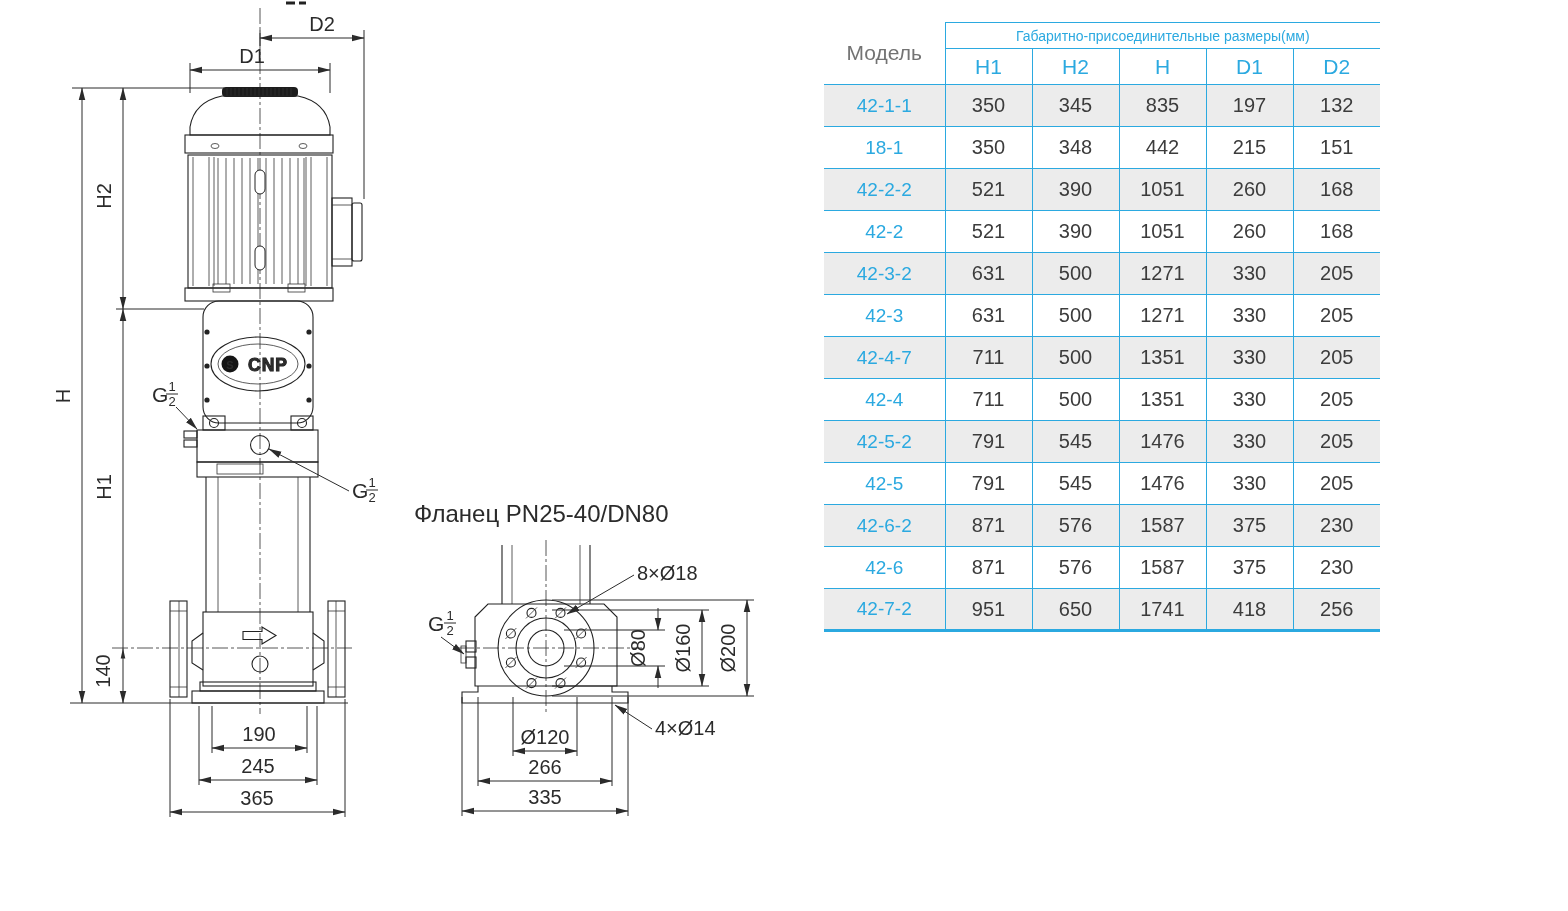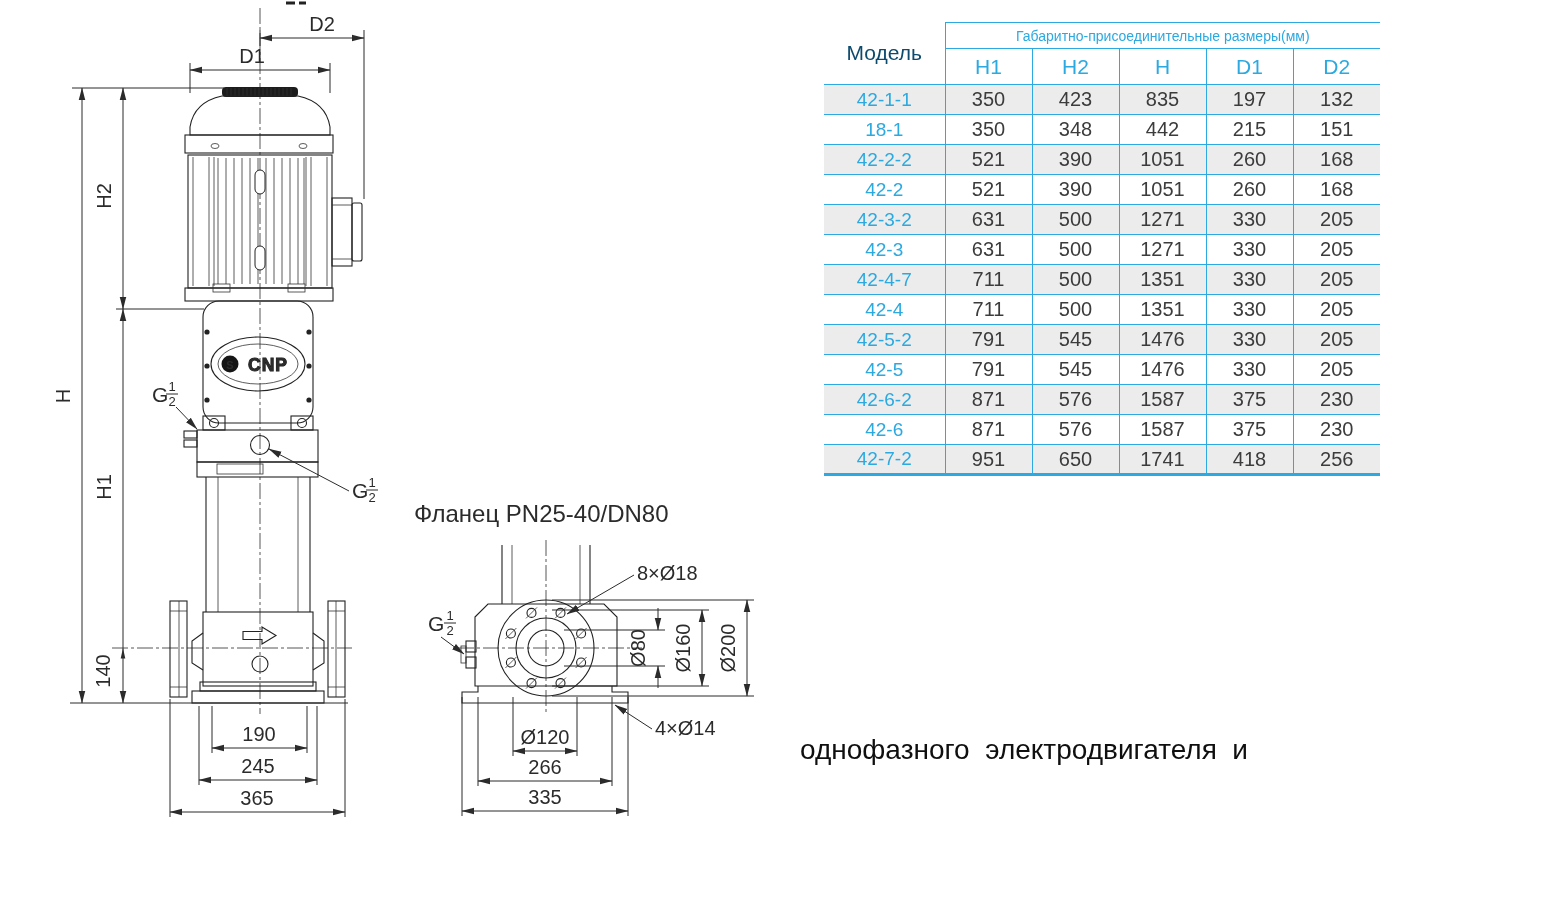--- a/index.html
+++ b/index.html
@@ -13,24 +13,24 @@
   .dim{stroke:#2b2b2b;stroke-width:1;fill:none;}
   .cl{stroke:#444;stroke-width:0.9;fill:none;stroke-dasharray:16 3 3 3;}
   .dimtxt{font-size:20px;}
   .fr{font-size:13px;}
   .gl{font-size:21px;}
   
   #dim-table{position:absolute;left:824px;top:22px;width:556px;border-collapse:collapse;table-layout:fixed;}
   #dim-table th,#dim-table td{padding:0;text-align:center;vertical-align:middle;font-weight:normal;}
   #dim-table .group{height:25px;font-size:14px;color:#2BA9E0;
       border-top:1.5px solid #2BA9E0;border-left:1.5px solid #2BA9E0;}
-  #dim-table .model-h{font-size:21px;color:#0c4a6e;}
+  #dim-table .model-h{font-size:21px;color:#737373;}
   #dim-table .colh{height:35px;font-size:21px;color:#2BA9E0;
       border-top:1.5px solid #2BA9E0;border-left:1.5px solid #2BA9E0;}
-  #dim-table tbody tr{height:30px;}
+  #dim-table tbody tr{height:42px;}
   #dim-table tbody td{border-top:1.5px solid #2BA9E0;font-size:20px;color:#3c3c3c;}
   #dim-table tbody td.val{border-left:1.5px solid #2BA9E0;}
   #dim-table tbody td.model{color:#2BA9E0;font-size:19px;}
   #dim-table{border-bottom:3px solid #2BA9E0;}
   #dim-table tbody tr:nth-child(odd){background:#ECECEC;}
   
   #note{position:absolute;left:800px;top:640px;width:760px;color:#0f0f0f;
         font-size:28px;line-height:44px;white-space:pre;}
 </style>
 </head>
@@ -336,21 +336,21 @@
         <th class="colh">H2</th>
         <th class="colh">H</th>
         <th class="colh">D1</th>
         <th class="colh">D2</th>
       </tr>
     </thead>
     <tbody>
       <tr>
         <td class="model">42-1-1</td>
         <td class="val">350</td>
-        <td class="val">423</td>
+        <td class="val">345</td>
         <td class="val">835</td>
         <td class="val">197</td>
         <td class="val">132</td>
       </tr>
       <tr>
         <td class="model">18-1</td>
         <td class="val">350</td>
         <td class="val">348</td>
         <td class="val">442</td>
         <td class="val">215</td>
@@ -441,20 +441,19 @@
         <td class="val">951</td>
         <td class="val">650</td>
         <td class="val">1741</td>
         <td class="val">418</td>
         <td class="val">256</td>
       </tr>
     </tbody>
   </table>
 
   <div id="note">
-    <div>однофазного  электродвигателя  и</div>
     
     
     
     
   </div>
 
 </div>
 
 </body></html>

